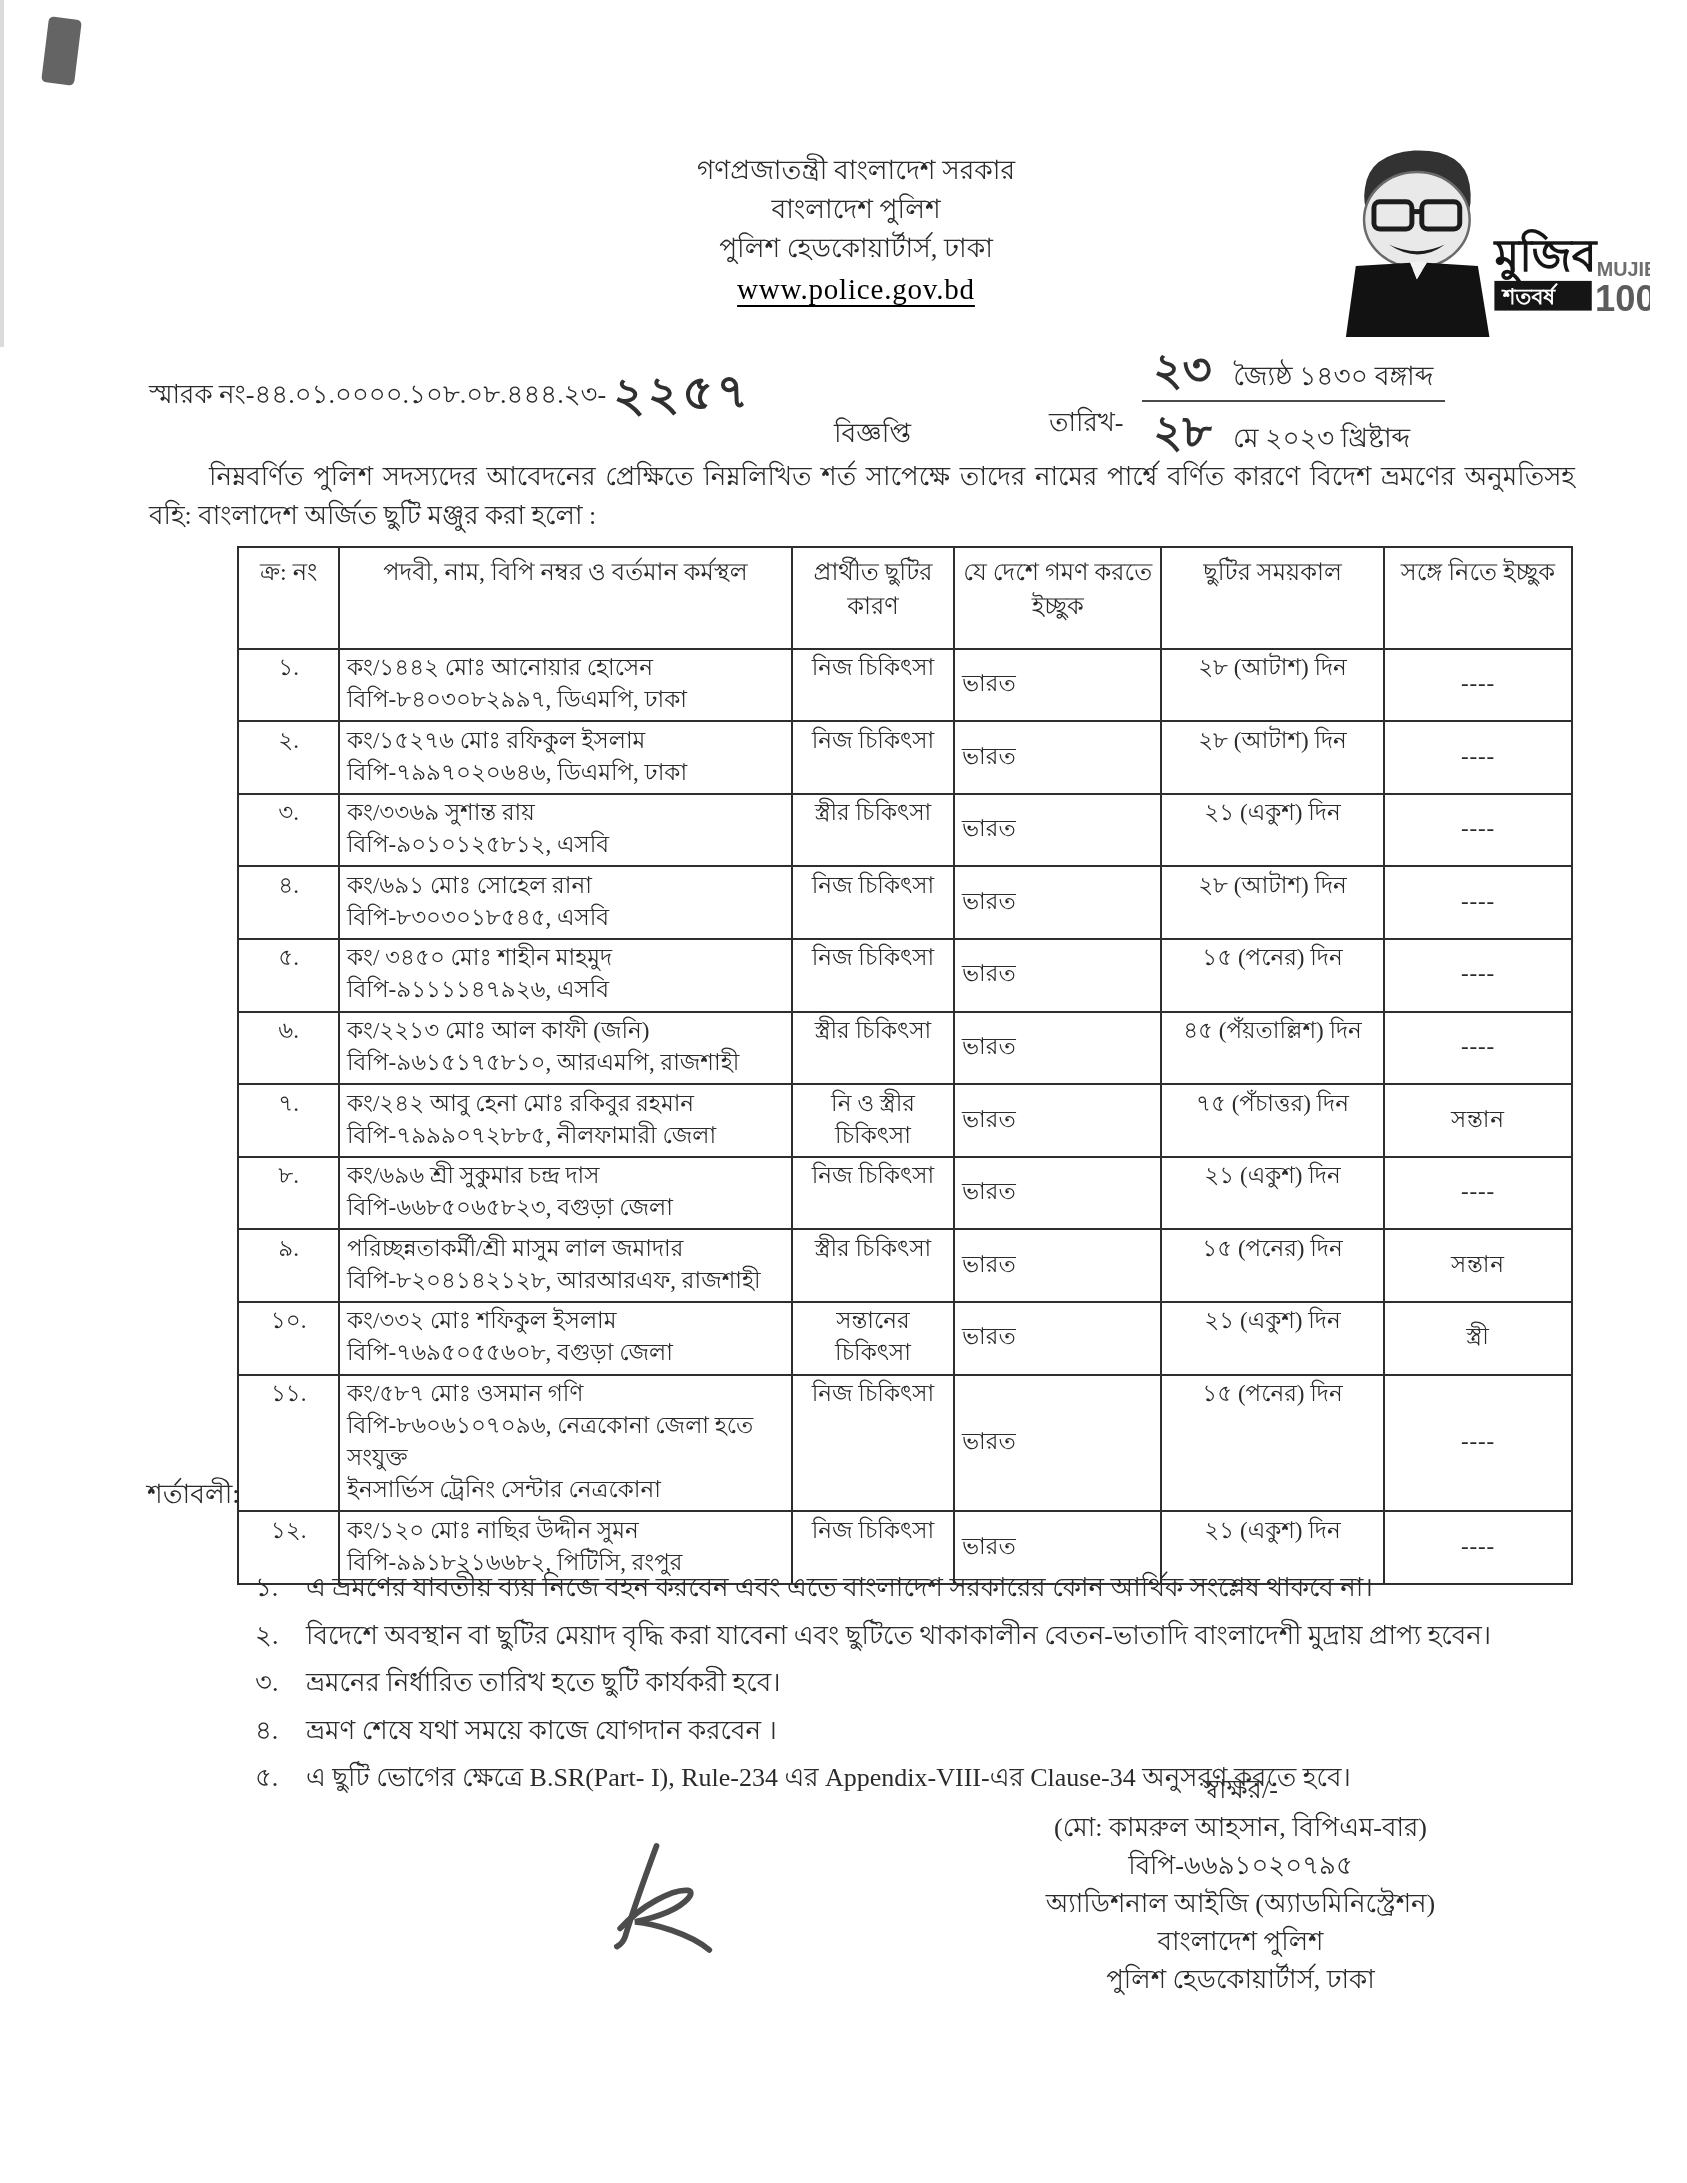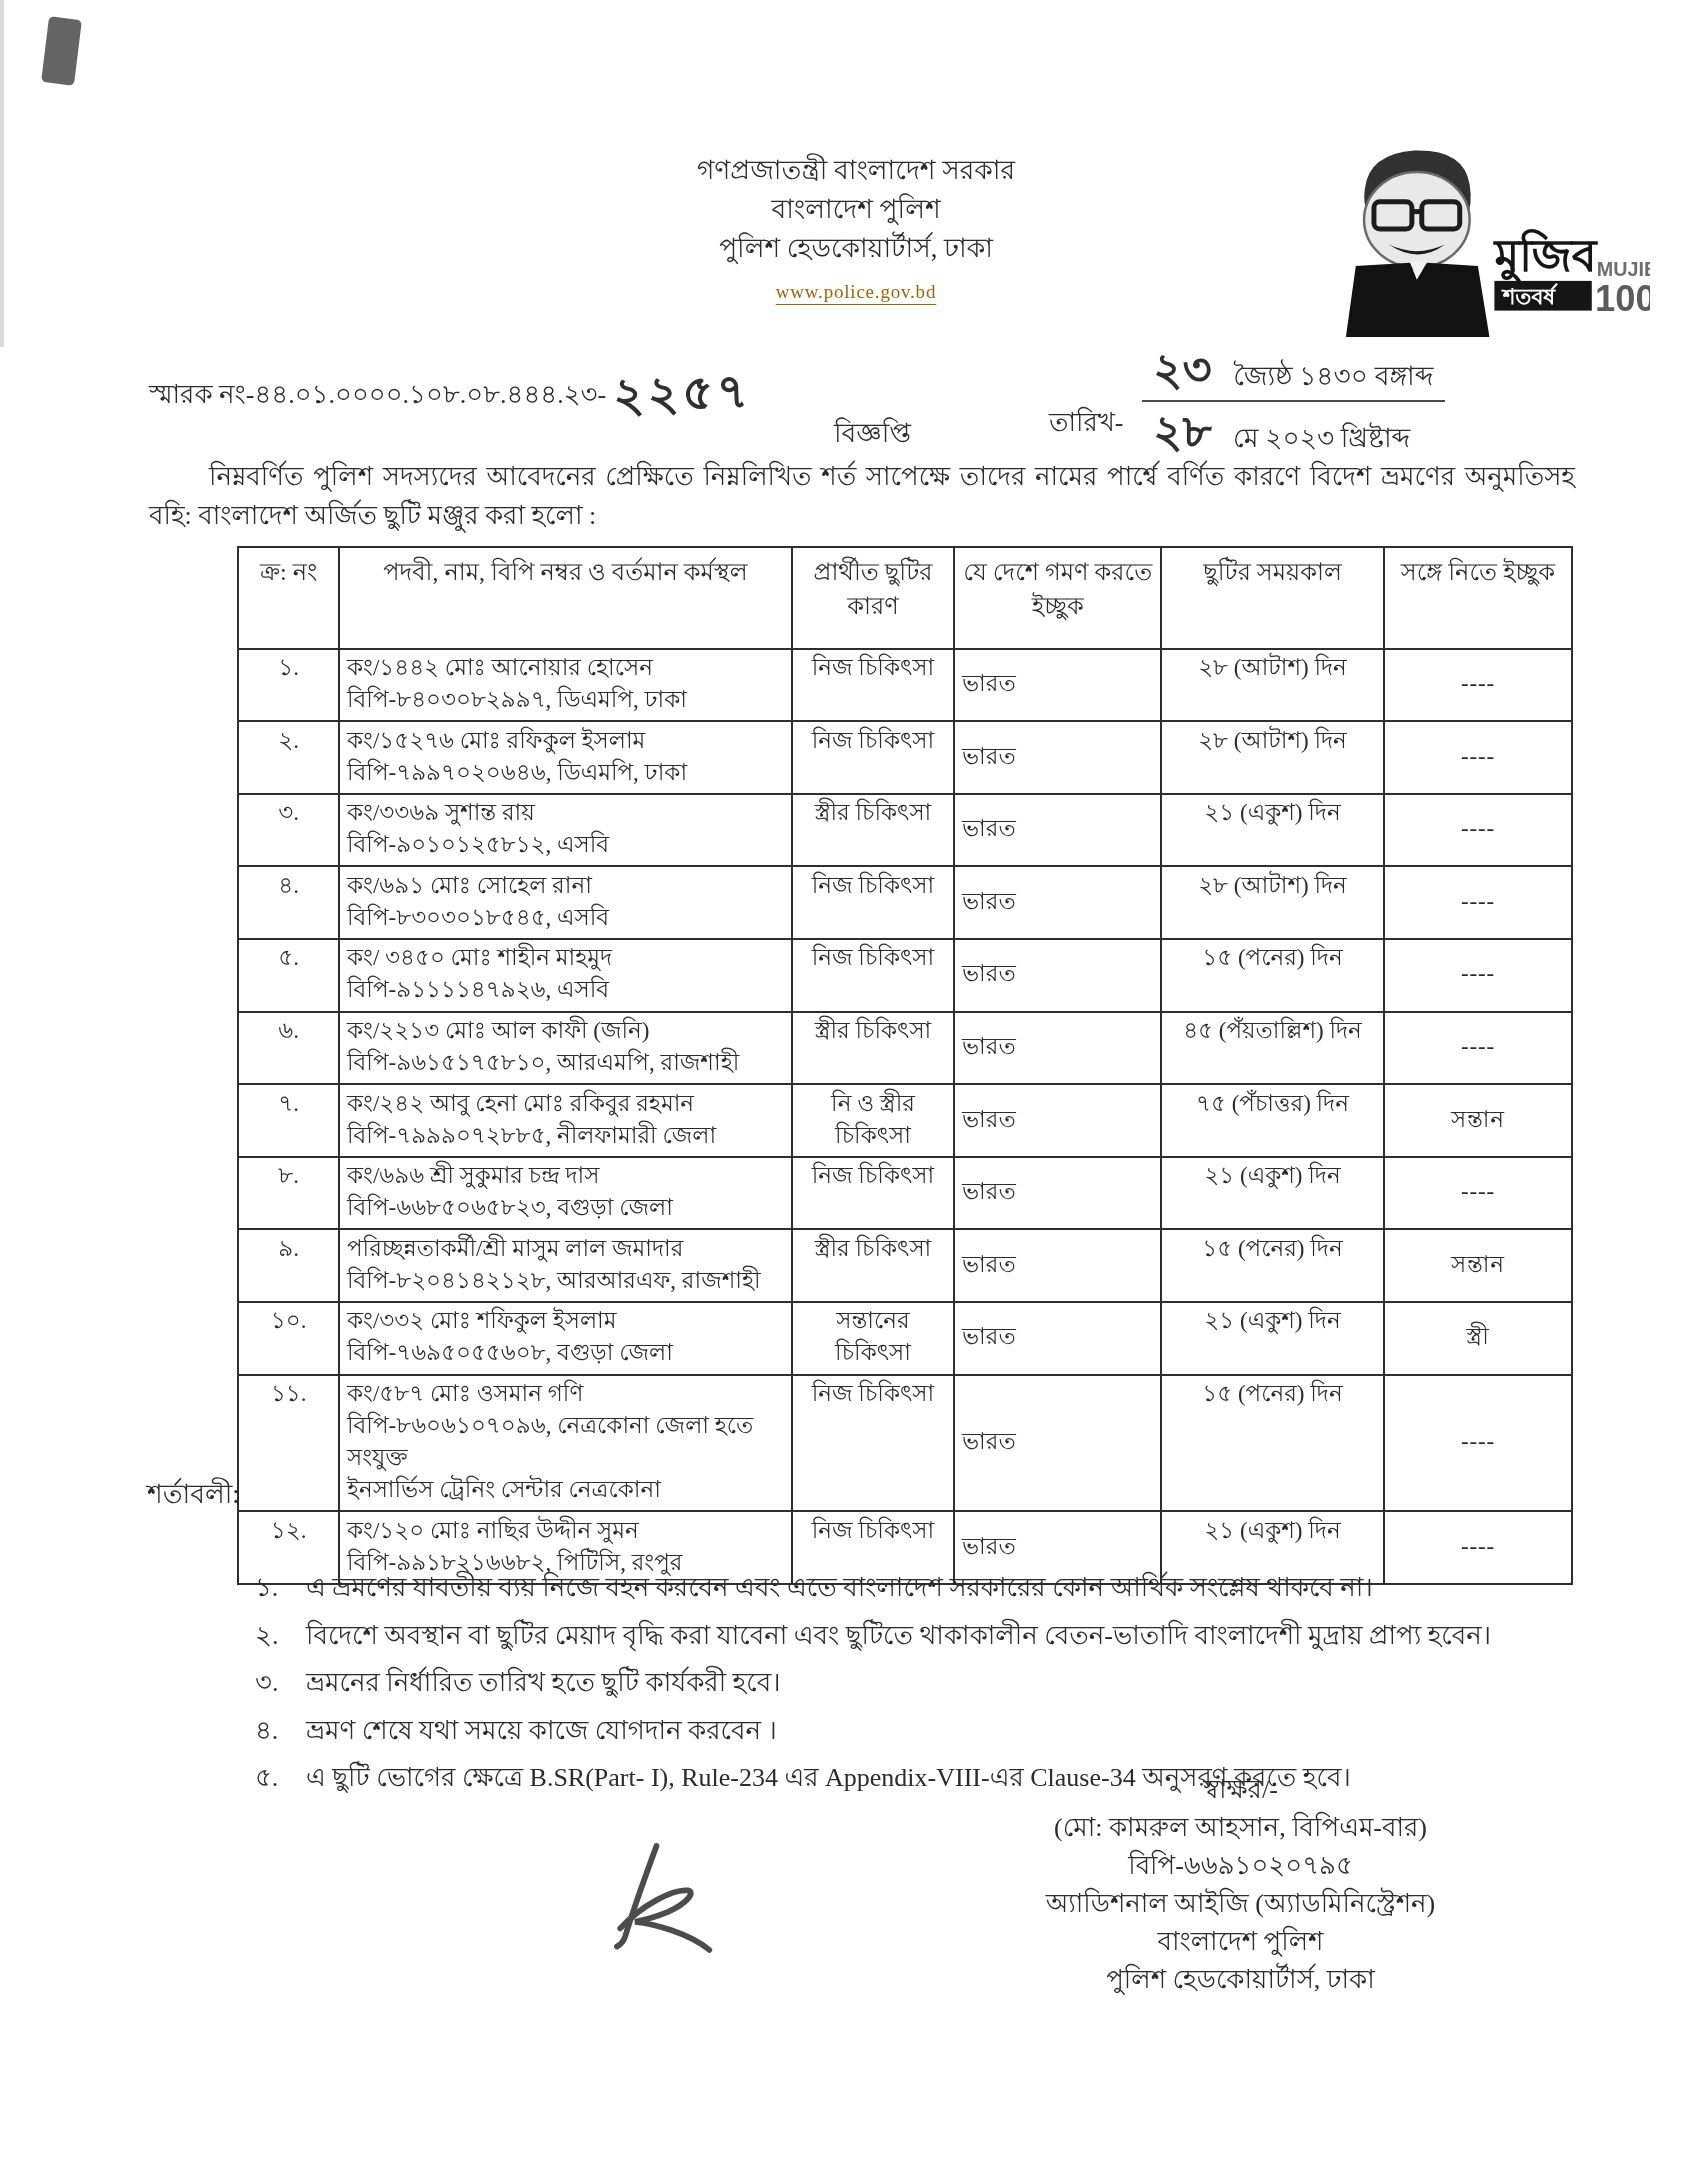--- a/index.html
+++ b/index.html
@@ -7,21 +7,21 @@
     position:relative;width:1687px;height:2183px;background:#ffffff;
     font-family:"Liberation Serif","DejaVu Serif",serif;color:#2b2b2b;overflow:hidden;
   }
   
   .scan-blob{position:absolute;left:45px;top:18px;width:33px;height:66px;background:#3d3d3d;border-radius:5px;transform:rotate(7deg);opacity:.8;}
   .scan-edge{position:absolute;left:0;top:0;width:4.1px;height:347px;background:#bdbdbd;opacity:.55;}
 
   
   .hdr{position:absolute;left:0;top:151px;width:1712px;text-align:center;}
   .hdr .l{font-size:26.5px;line-height:39px;}
-  .hdr .web{font-size:19px;letter-spacing:0.8px;text-decoration:underline;text-underline-offset:5.8px;color:#a16207;margin-top:13px;display:inline-block;}
+  .hdr .web{font-size:29px;letter-spacing:0.8px;text-decoration:underline;text-underline-offset:5.8px;color:#000000;margin-top:5px;display:inline-block;}
 
   
   .logo{position:absolute;left:1286px;top:139px;width:364px;height:198px;}
 
   
   .memo{position:absolute;left:149px;top:374px;font-size:26px;white-space:nowrap;}
   .hand{font-family:"DejaVu Serif",serif;font-weight:600;color:#303030;}
   .memo .hand{font-size:48px;letter-spacing:3.3px;display:inline-block;transform:rotate(-2deg) translateY(6.6px);line-height:0;}
   .datewrap{position:absolute;left:1049px;top:346px;display:flex;align-items:center;}
   .date-label{font-size:26px;margin-top:40px;margin-right:18px;text-align:center;}

